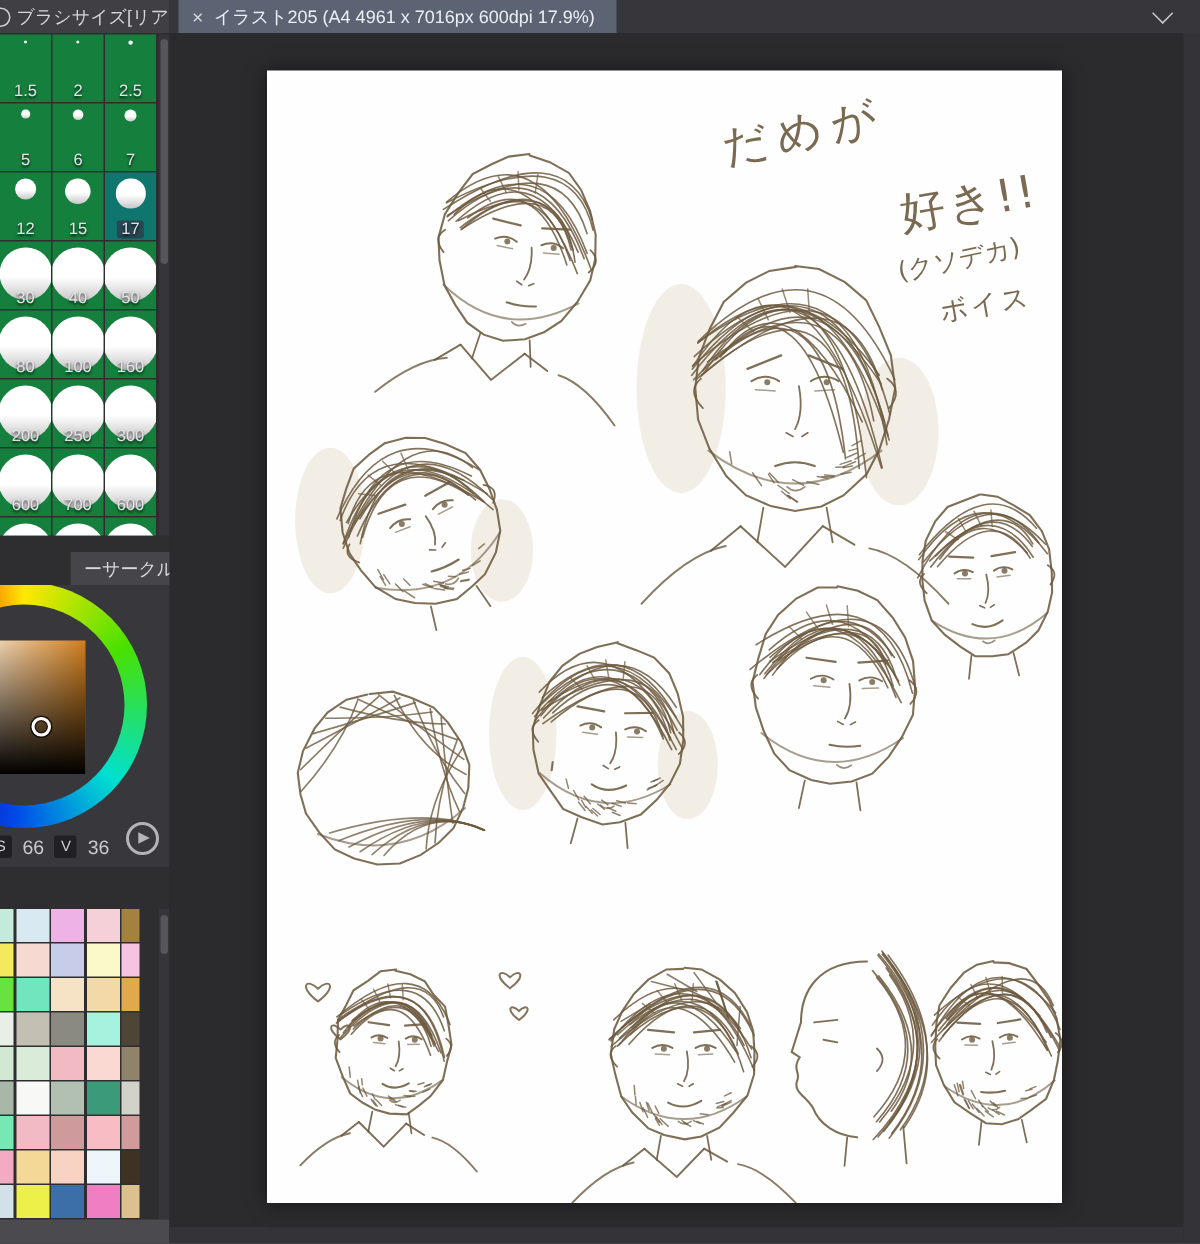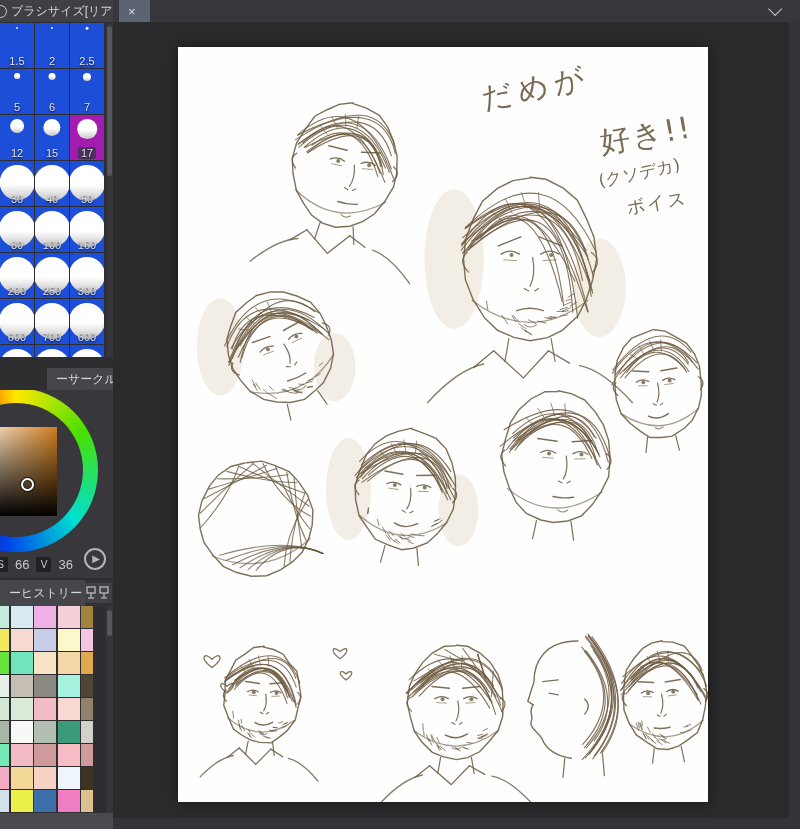--- a/index.html
+++ b/index.html
@@ -19,22 +19,22 @@
                    padding:0 9px; color:#d8d8dc; font-size:12px; white-space:nowrap; overflow:hidden; }
   .wheel-head { top:368px;margin-left:47px; }
   .hist-head  { top:580px; height:26px; }
   .hist-head .icon-tile { margin-left:auto; margin-right:1px; width:30px; height:20px; background:#404045;
                    display:flex; align-items:center; justify-content:center; }
 
   
   .brush-grid { position:absolute; left:0; top:23px; width:105px;
                 display:grid; grid-template-columns:34px 34px 34px;
                 grid-template-rows:repeat(7,45px) 12px; gap:1px; }
-  .bcell { position:relative; background:#1d4ed8; overflow:hidden; }
-  .bcell.sel { background:#a21caf; }
+  .bcell { position:relative; background:#15803d; overflow:hidden; }
+  .bcell.sel { background:#0f766e; }
   .bdot { position:absolute; left:50%; top:4px; transform:translateX(-50%);
           border-radius:50%; background:linear-gradient(#ffffff 55%, #c7c7c7); }
   .blabel { position:absolute; bottom:1px; left:0; width:100%; text-align:center;
             font-size:11px; color:#e4e4e8; text-shadow:0 1px 2px rgba(0,0,0,.85); }
   .bcell.sel .blabel { background:rgba(48,56,74,.75); width:auto; left:50%; transform:translateX(-50%);
             padding:0 3px; border-radius:2px; }
   .vscroll { position:absolute; width:7px; background:#35353a; }
   .vthumb { position:absolute; left:1px; width:5px; border-radius:3px; background:#56565c; }
 
   
@@ -205,35 +205,20 @@
       <div class="sv-marker"></div>
       <div class="hsv-row">
         <span class="badge">S</span>
         <span>66</span>
         <span class="badge">V</span>
         <span>36</span>
       </div>
       <div class="tri-icon">▶</div>
     </div>
 
-    <div class="panel-head subhead hist-head">
-      <span class="ptab">ーヒストリー</span>
-      <span class="icon-tile glass-icon">
-        <svg width="24" height="14" viewBox="0 0 24 14">
-          <g fill="none" stroke="#b2b2b6" stroke-width="1.4">
-            <rect x="1" y="1" width="8" height="6"></rect>
-              <line x1="5" y1="7" x2="5" y2="11"></line>
-              <line x1="2" y1="12" x2="8" y2="12"></line>
-            <rect x="14" y="1" width="8" height="6"></rect>
-              <line x1="18" y1="7" x2="18" y2="11"></line>
-              <line x1="15" y1="12" x2="21" y2="12"></line>
-          </g>
-        </svg>
-      </span>
-    </div>
 
     <div class="swatch-grid" id="swatch-grid">
         <div class="sw" style="background: rgb(194, 235, 220);"></div>
         <div class="sw" style="background: rgb(216, 233, 241);"></div>
         <div class="sw" style="background: rgb(238, 178, 231);"></div>
         <div class="sw" style="background: rgb(246, 208, 217);"></div>
         <div class="sw" style="background: rgb(163, 129, 62);"></div>
         <div class="sw" style="background: rgb(242, 233, 94);"></div>
         <div class="sw" style="background: rgb(246, 217, 208);"></div>
         <div class="sw" style="background: rgb(199, 204, 233);"></div>
@@ -278,20 +263,21 @@
     <div class="vscroll" style="left:106px; top:606px; height:207px;">
       <div class="vthumb" style="top:4px; height:26px;"></div>
     </div>
 
     <div class="panel-foot"></div>
   </div>
 
   <div class="tabbar">
     <div class="doctab">
       <span class="close">×</span>
+      <span class="dlabel">イラスト205 (A4 4961 x 7016px 600dpi 17.9%)</span>
     </div>
     <span class="chevron"></span>
   </div>
 
   <div class="docarea">
     <div class="track-r"></div>
     <div class="track-b"></div>
     <div class="canvas">
       <svg id="sketch" width="530" height="755" viewBox="0 0 530 755">
           <g>

